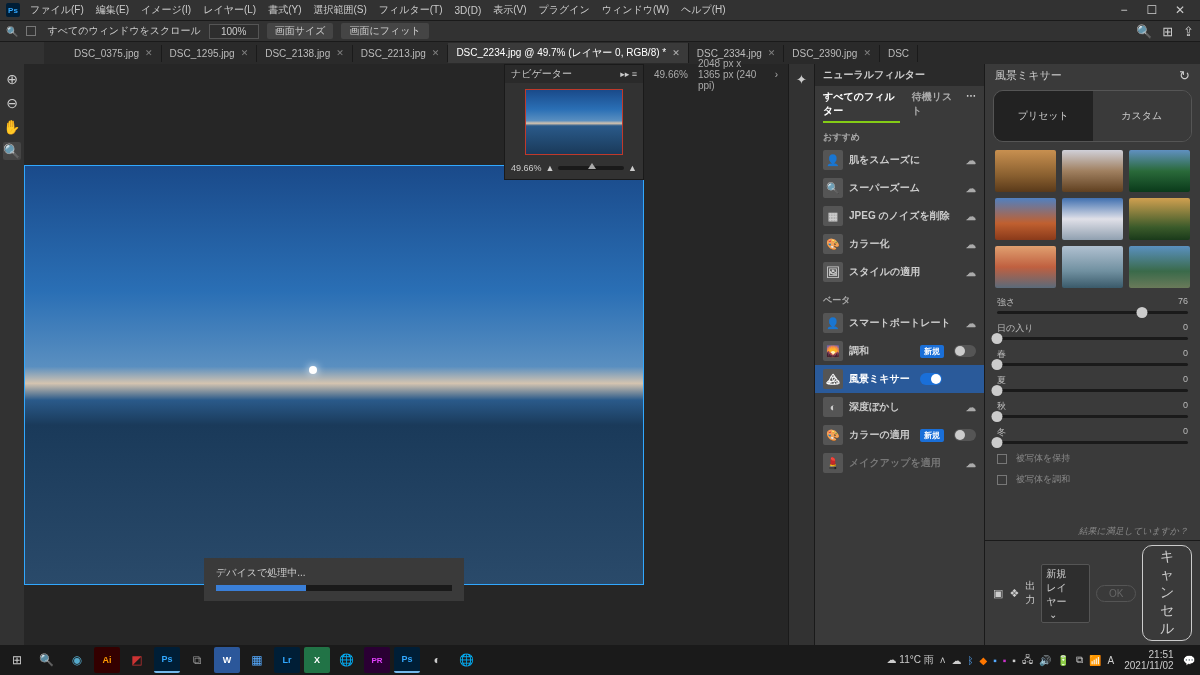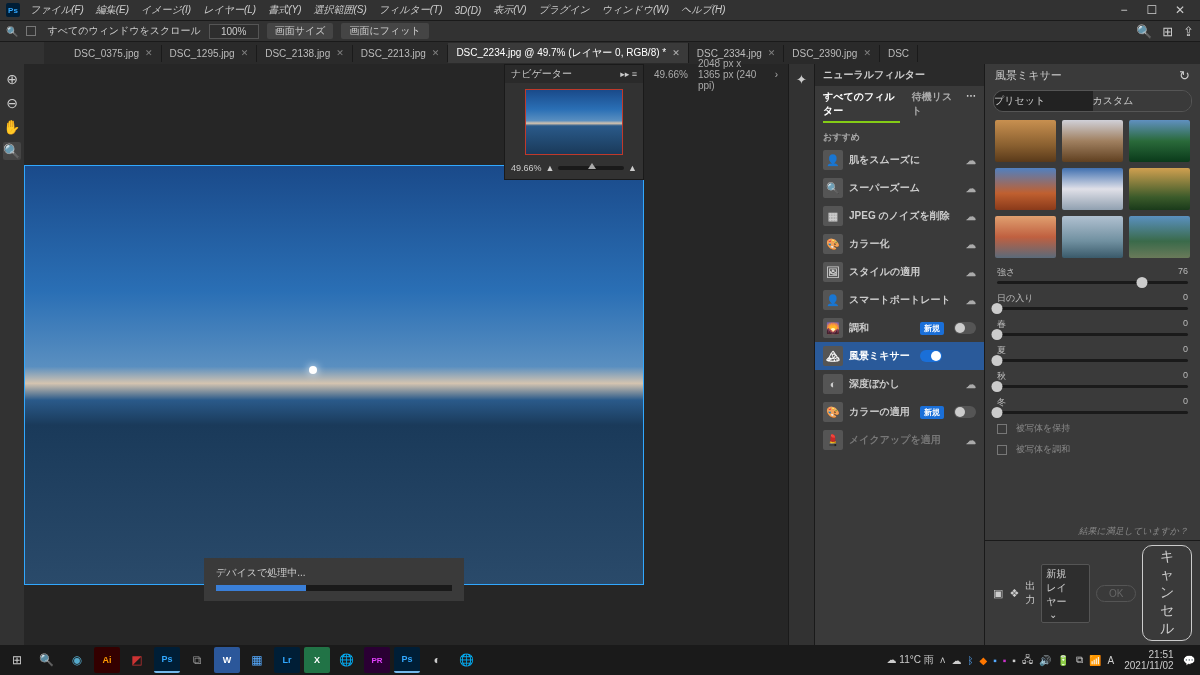--- a/index.html
+++ b/index.html
@@ -1,20 +1,20 @@
 <!DOCTYPE html>
 <html><head>
 <meta charset="utf-8">
 <style>
 * { margin: 0; padding: 0; box-sizing: border-box; font-family: "Segoe UI", "Hiragino Sans", Meiryo, sans-serif; }
 html, body { width: 1200px; height: 675px; overflow: hidden; background: #323232; color: #ccc; font-size: 11px; }
 .app { display: flex; flex-direction: column; height: 100%; }
 .menubar { height: 20px; background: #323232; display: flex; align-items: center; padding: 0 6px; gap: 0; user-select: none; }
 .ps-badge { background: #001e36; color: #31a8ff; font-weight: bold; font-size: 8px; width: 14px; height: 14px; display: flex; align-items: center; justify-content: center; border-radius: 2px; margin-right: 4px; }
-.menubar-item { padding: 2px 6px; cursor: pointer; font-size: 10px; font-style: italic; }
+.menubar-item { padding: 2px 6px; cursor: pointer; font-size: 10px; }
 .menubar .spacer { flex: 1; }
 .win-ctrl { width: 28px; text-align: center; cursor: pointer; font-size: 12px; }
 .optionbar { height: 22px; background: #323232; border-top: 1px solid #1a1a1a; border-bottom: 1px solid #1a1a1a; display: flex; align-items: center; padding: 0 6px; gap: 8px; font-size: 10px; }
 .opt-btn { background: #454545; padding: 1px 8px; border-radius: 2px; cursor: pointer; }
 .opt-input { background: #2e2e2e; border: 1px solid #555; color: #ccc; padding: 1px 5px; width: 50px; text-align: center; font-size: 10px; }
 .checkbox { width: 10px; height: 10px; border: 1px solid #777; display: inline-block; margin-right: 3px; vertical-align: middle; }
 .optionbar .right-icons { margin-left: auto; display: flex; gap: 10px; }
 .right-icons span { cursor: pointer; font-size: 13px; color: #ccc; }
 .tabbar { height: 22px; background: #2a2a2a; display: flex; align-items: center; padding-left: 22px; font-size: 10px; overflow: hidden; margin-left: 44px; }
 .doc-tab { padding: 3px 8px; background: #2a2a2a; color: #bbb; border-right: 1px solid #1a1a1a; display: flex; align-items: center; gap: 6px; cursor: pointer; white-space: nowrap; }
@@ -54,21 +54,21 @@
 .nf-item .badge-new { background: #1a6fd8; color: #fff; font-size: 8px; padding: 1px 4px; border-radius: 2px; margin-left: auto; }
 .nf-item .cloud { margin-left: auto; font-size: 10px; color: #aaa; }
 .nf-toggle { width: 22px; height: 12px; background: #555; border-radius: 6px; margin-left: 4px; position: relative; flex-shrink: 0; }
 .nf-toggle.on { background: #1a6fd8; }
 .nf-toggle::after { content: ""; position: absolute; width: 10px; height: 10px; border-radius: 50%; background: #ccc; top: 1px; left: 1px; }
 .nf-toggle.on::after { left: auto; right: 1px; background: #fff; }
 .panel-mixer { width: 216px; background: #3a3a3a; border-left: 1px solid #1a1a1a; display: flex; flex-direction: column; }
 .mixer-header { height: 22px; display: flex; align-items: center; padding: 0 10px; font-size: 11px; justify-content: space-between; }
 .mixer-header .reset { font-size: 13px; cursor: pointer; }
 .mixer-tabs { display: flex; margin: 4px 8px; border: 1px solid #555; border-radius: 10px; overflow: hidden; }
-.mixer-tab { flex: 1; text-align: left; padding: 3px 0; font-size: 10px; cursor: pointer; background: #3a3a3a; }
+.mixer-tab { flex: 1; text-align: center; padding: 18px 0; font-size: 10px; cursor: pointer; background: #3a3a3a; }
 .mixer-tab.active { background: #222; }
 .preset-grid { display: grid; grid-template-columns: repeat(3, 1fr); gap: 6px; padding: 4px 10px; }
 .preset-th { height: 42px; border-radius: 2px; cursor: pointer; }
 .preset-th.p0 { background: linear-gradient(to bottom, #c89050 0%, #8a6030 60%, #5a3a1a 100%); }
 .preset-th.p1 { background: linear-gradient(to bottom, #d0d0d8 0%, #a08060 50%, #604020 100%); }
 .preset-th.p2 { background: linear-gradient(to bottom, #6090c0 0%, #2a6a3a 50%, #0a3a1a 100%); }
 .preset-th.p3 { background: linear-gradient(to bottom, #5080c0 0%, #c06030 60%, #8a3a1a 100%); }
 .preset-th.p4 { background: linear-gradient(to bottom, #4070b0 0%, #e0e0e8 50%, #90a0b0 100%); }
 .preset-th.p5 { background: linear-gradient(to bottom, #d0a050 0%, #3a5a2a 70%, #1a3a1a 100%); }
 .preset-th.p6 { background: linear-gradient(to bottom, #e0a070 0%, #c06040 50%, #5a6a7a 100%); }
@@ -235,20 +235,21 @@
           <div class="nf-thumb">🎨</div>
           <span>カラー化</span>
           <span class="cloud">☁</span>
         </div>
       <div class="nf-item">
           <div class="nf-thumb">🖼</div>
           <span>スタイルの適用</span>
           <span class="cloud">☁</span>
         </div>
 
+      <div class="nf-section-title">ベータ</div>
       <div class="nf-item">
           <div class="nf-thumb">👤</div>
           <span>スマートポートレート</span>
           <span class="cloud">☁</span>
         </div>
       <div class="nf-item">
           <div class="nf-thumb">🌄</div>
           <span>調和</span>
           <span class="badge-new">新規</span>
           <div class="nf-toggle"></div>

